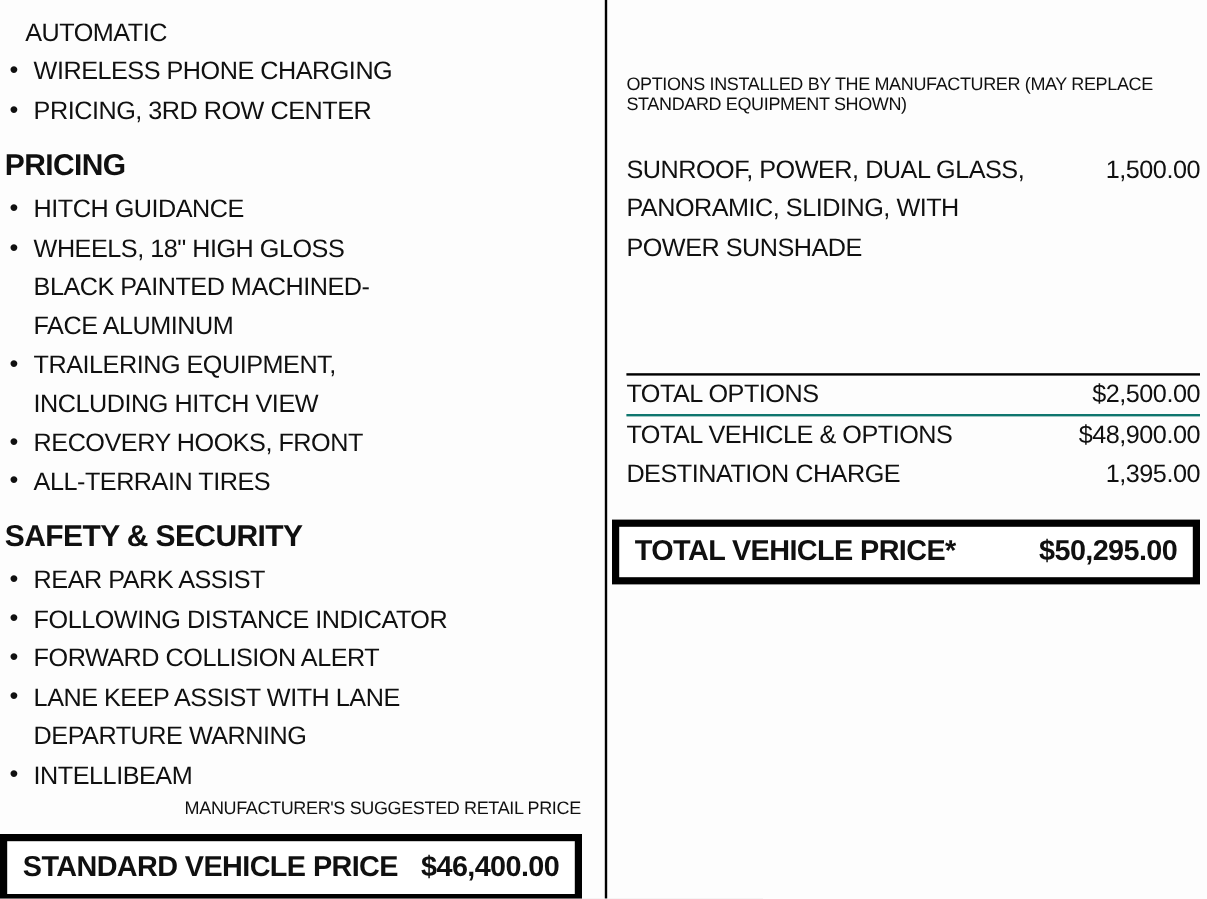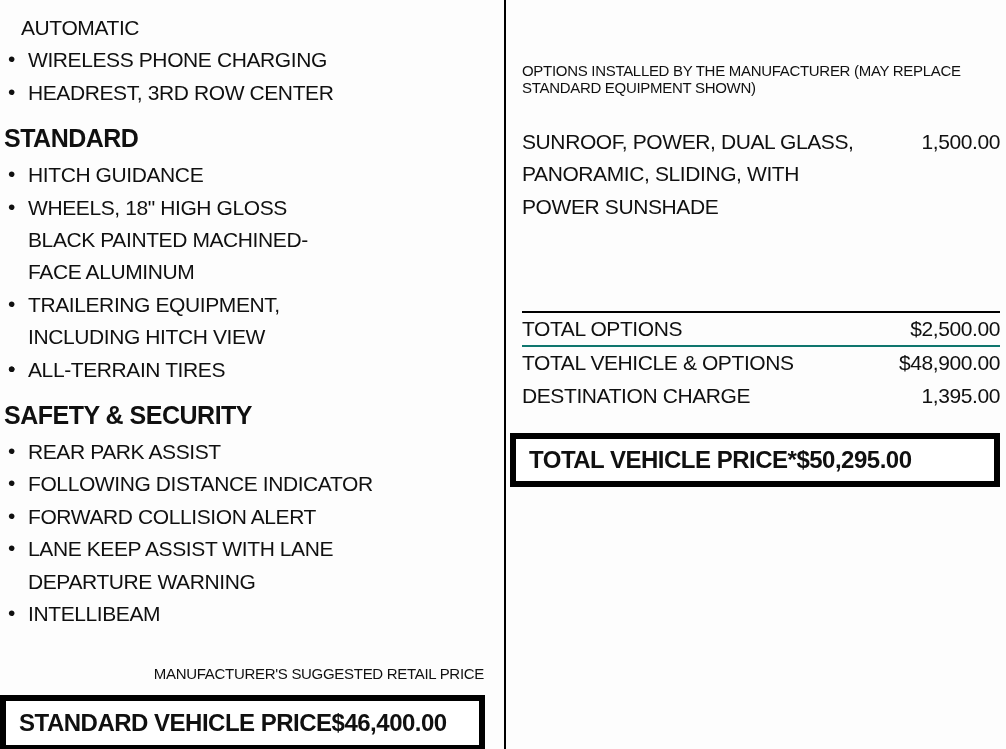--- a/index.html
+++ b/index.html
@@ -14,21 +14,21 @@
   
   .left-col { position:absolute; left:0; top:0; width:490px; height:749px; }
   .feat-list { position:absolute; top:12px; left:0; width:100%; letter-spacing:-0.4px; }
   .feat-item { position:relative; padding-left:28px; font-size:21px; line-height:32.4px; white-space:pre-line; }
   .feat-item .bullet { position:absolute; left:8px; top:-1px; font-size:21px; }
   .feat-cont { padding-left:21px; font-size:21px; line-height:32.4px; white-space:pre-line; }
   .feat-heading { font-size:25px; font-weight:700; line-height:36px; margin-top:11px; margin-bottom:3px; padding-left:4px; letter-spacing:-0.5px; }
   .msrp-note { position:absolute; top:665px; right:6px; font-size:15px; letter-spacing:-0.3px;text-align:center; }
   .price-box {
     box-sizing:border-box; border:6px solid #000;
-    display:flex; align-items:center; 
+    display:flex; align-items:center; justify-content:space-between;
     padding:0 13px; font-weight:700; font-size:24px; letter-spacing:-0.5px;
     background:#fff;
   }
   .std-box { position:absolute; top:695px; left:0; width:485px; height:56px; }
 
   
   .divider { position:absolute; left:504px; top:0; width:2px; height:749px; background:#000; }
 
   
   .right-col { position:absolute; left:508px; top:0; width:498px; height:749px; }
@@ -49,29 +49,29 @@
 </style>
 </head>
 <body>
 
 <div class="page">
 
   <div class="left-col">
     <div class="feat-list">
         <div class="feat-cont">AUTOMATIC</div>
         <div class="feat-item"><span class="bullet">•</span><span>WIRELESS PHONE CHARGING</span></div>
-        <div class="feat-item"><span class="bullet">•</span><span>HEADREST, 3RD ROW CENTER</span></div>
-        <div class="feat-heading">STANDARD</div>
+        <div class="feat-item"><span class="bullet">•</span><span>PRICING, 3RD ROW CENTER</span></div>
+        <div class="feat-heading">PRICING</div>
         <div class="feat-item"><span class="bullet">•</span><span>HITCH GUIDANCE</span></div>
         <div class="feat-item"><span class="bullet">•</span><span>WHEELS, 18" HIGH GLOSS
 BLACK PAINTED MACHINED-
 FACE ALUMINUM</span></div>
         <div class="feat-item"><span class="bullet">•</span><span>TRAILERING EQUIPMENT,
 INCLUDING HITCH VIEW</span></div>
-        <div class="feat-item"><span class="bullet">•</span></div>
+        <div class="feat-item"><span class="bullet">•</span><span>RECOVERY HOOKS, FRONT</span></div>
         <div class="feat-item"><span class="bullet">•</span><span>ALL-TERRAIN TIRES</span></div>
         <div class="feat-heading">SAFETY &amp; SECURITY</div>
         <div class="feat-item"><span class="bullet">•</span><span>REAR PARK ASSIST</span></div>
         <div class="feat-item"><span class="bullet">•</span><span>FOLLOWING DISTANCE INDICATOR</span></div>
         <div class="feat-item"><span class="bullet">•</span><span>FORWARD COLLISION ALERT</span></div>
         <div class="feat-item"><span class="bullet">•</span><span>LANE KEEP ASSIST WITH LANE
 DEPARTURE WARNING</span></div>
         <div class="feat-item"><span class="bullet">•</span><span>INTELLIBEAM</span></div>
       </div>
 

